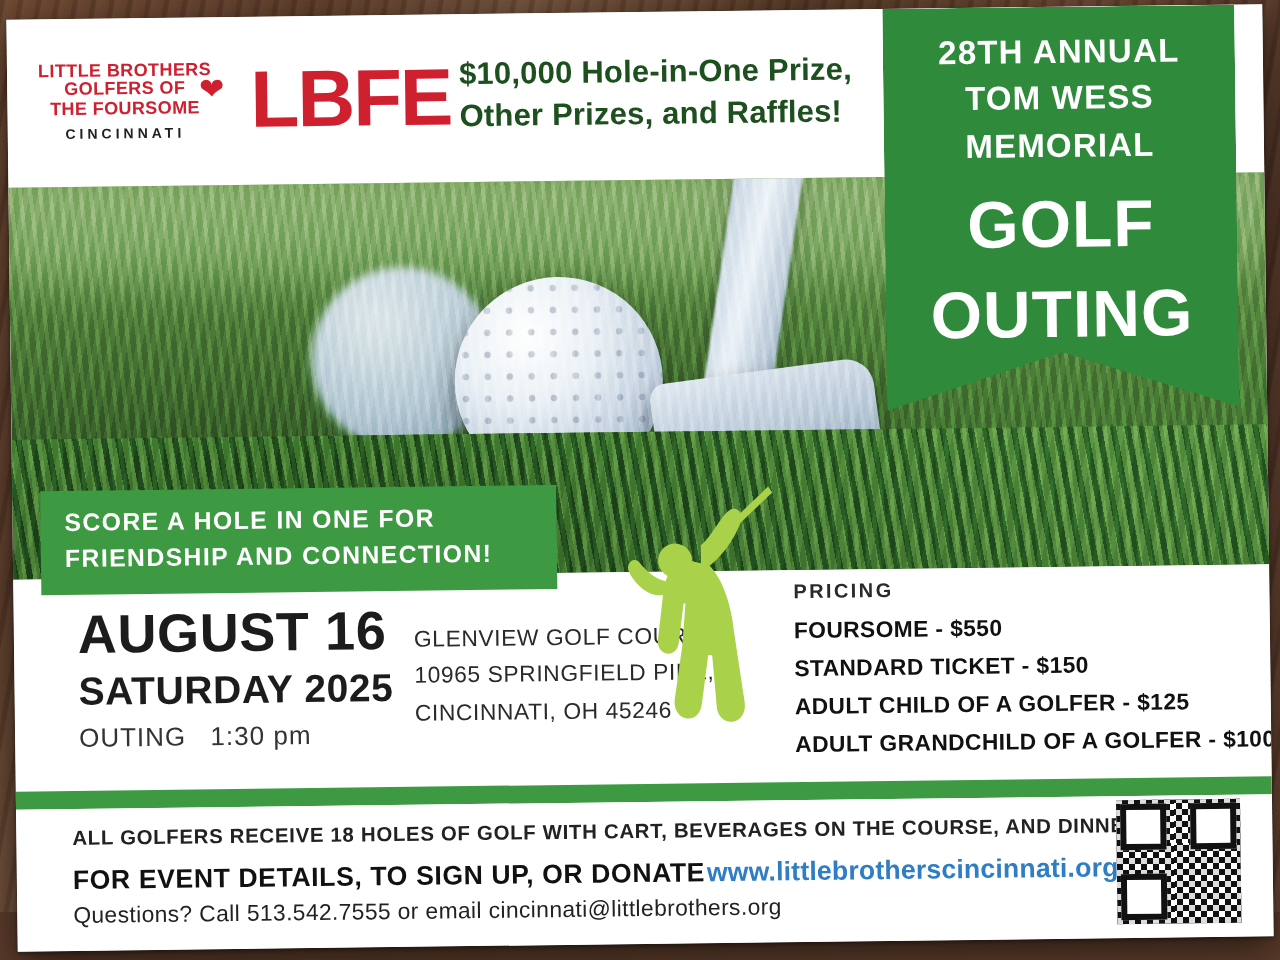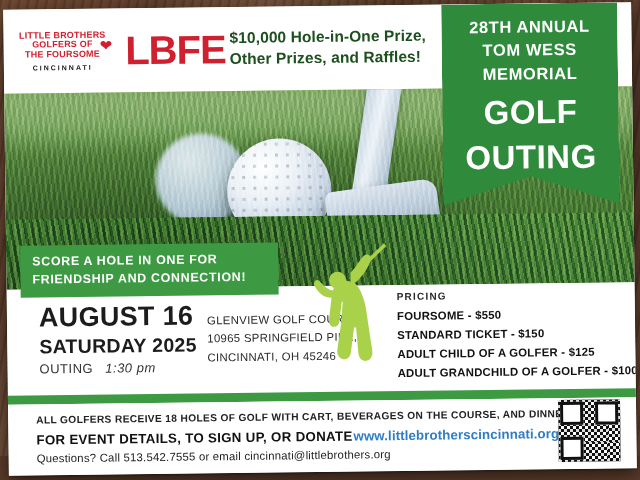--- a/index.html
+++ b/index.html
@@ -283,21 +283,21 @@
     letter-spacing: 0.3px;
     line-height: 1.25;
     margin-top: 2px;
   }
   .date-small {
     font-size: 13px;
     letter-spacing: 0.5px;
     margin-top: 3px;
     color: #333;
   }
-  .date-small .time { margin-left: 8px; font-style: italic; }
+  .date-small .time { margin-left: 8px; }
 
   .venue-block {
     position: absolute;
     left: 200px;
     top: 24px;
     font-size: 11.4px;
     color: #2a2a2a;
     line-height: 1.62;
     letter-spacing: 0.3px;
   }

